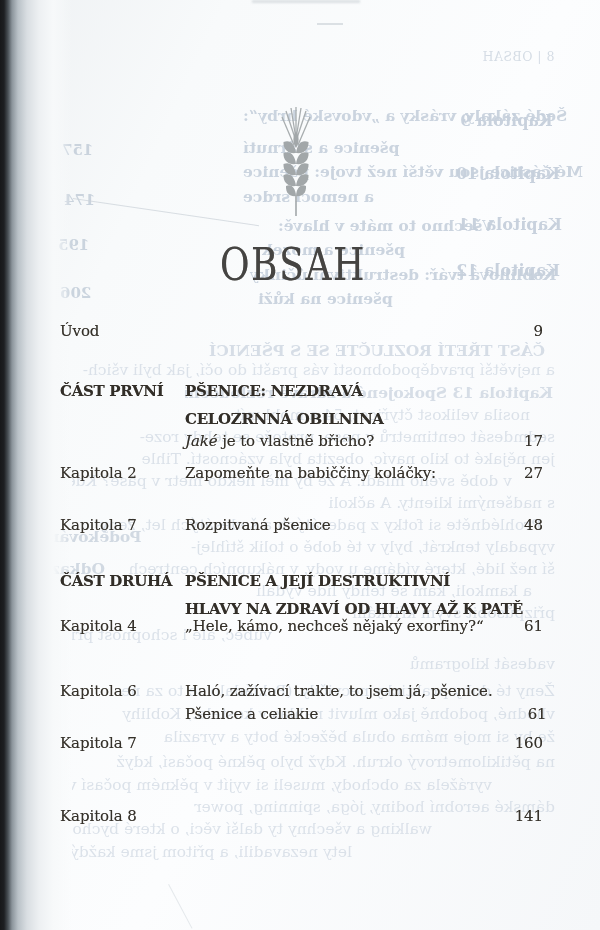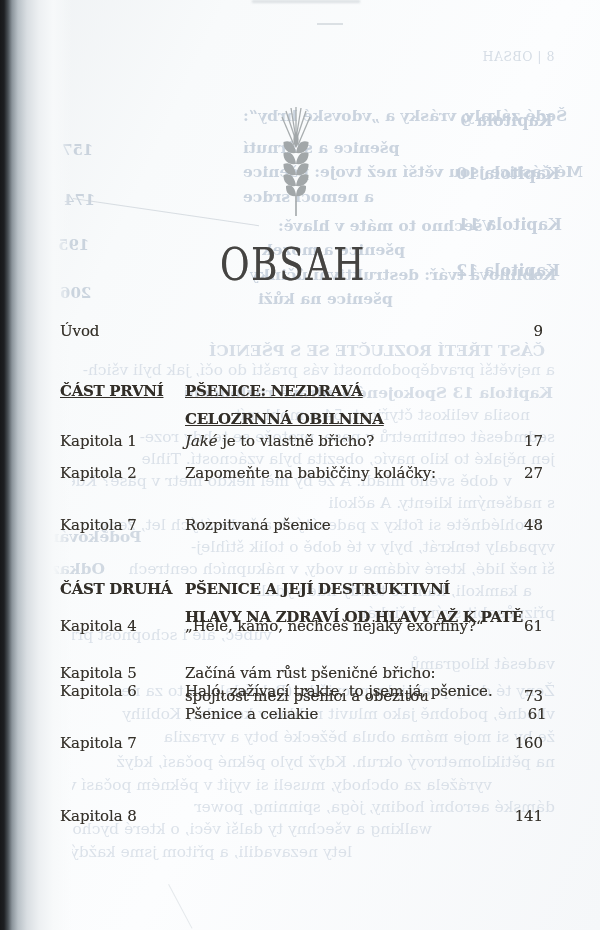--- a/index.html
+++ b/index.html
@@ -58,25 +58,25 @@
     display:grid;grid-template-columns:125px 1fr 54px;
     font-size:15px;line-height:23px;letter-spacing:-.1px;
   }
   .row .lbl{grid-column:1;white-space:nowrap;}
   .row .ttl{grid-column:2;white-space:nowrap;overflow:visible;}
   .row .pg{grid-column:3;text-align:right;align-self:end;}
   .row.part{font-weight:bold;line-height:28px;letter-spacing:-.3px;color:#322e28;}
   .row.part .ttl{white-space:nowrap;}
   .ttl em{}
   .r-uvod{top:320px;}
-  .r-part1{top:377px;text-decoration:underline;}
+  .r-part1{top:377px;}
   .r-k1{top:430px;}
   .r-k2{top:462px;}
   .r-k3{top:514px;}
-  .r-part2{top:567px;margin-top:8px;}
+  .r-part2{top:567px;}
   .r-k4{top:615px;}
   .r-k5{top:662px;}
   .r-k6{top:680px;}
   .r-k7{top:732px;}
   .r-k8{top:805px;}
 </style>
 </head>
 <body>
 
 <div class="page">
@@ -176,21 +176,20 @@
     <div class="row part r-part1">
       <span class="lbl">ČÁST PRVNÍ</span>
       <span class="ttl">
         <div>PŠENICE: NEZDRAVÁ</div>
         <div>CELOZRNNÁ OBILNINA</div>
       </span>
       <span class="pg"></span>
     </div>
 
     <div class="row r-k1">
-      <span class="lbl">Kapitola 1</span>
       <span class="ttl"><em>Jaké</em><span> je to vlastně břicho?</span></span>
       <span class="pg">17</span>
     </div>
 
     <div class="row r-k2">
       <span class="lbl">Kapitola 2</span>
       <span class="ttl">
         <div>Zapomeňte na babiččiny koláčky:</div>
       </span>
       <span class="pg">27</span>
@@ -212,28 +211,20 @@
     </div>
 
     <div class="row r-k4">
       <span class="lbl">Kapitola 4</span>
       <span class="ttl">
         <div>„Hele, kámo, nechceš nějaký exorfiny?“</div>
       </span>
       <span class="pg">61</span>
     </div>
 
-    <div class="row r-k5">
-      <span class="lbl">Kapitola 5</span>
-      <span class="ttl">
-        <div>Začíná vám růst pšeničné břicho:</div>
-        <div>spojitost mezi pšenicí a obezitou</div>
-      </span>
-      <span class="pg">73</span>
-    </div>
 
     <div class="row r-k6">
       <span class="lbl">Kapitola 6</span>
       <span class="ttl">
         <div>Haló, zažívací trakte, to jsem já, pšenice.</div>
         <div>Pšenice a celiakie</div>
       </span>
       <span class="pg">61</span>
     </div>
 

